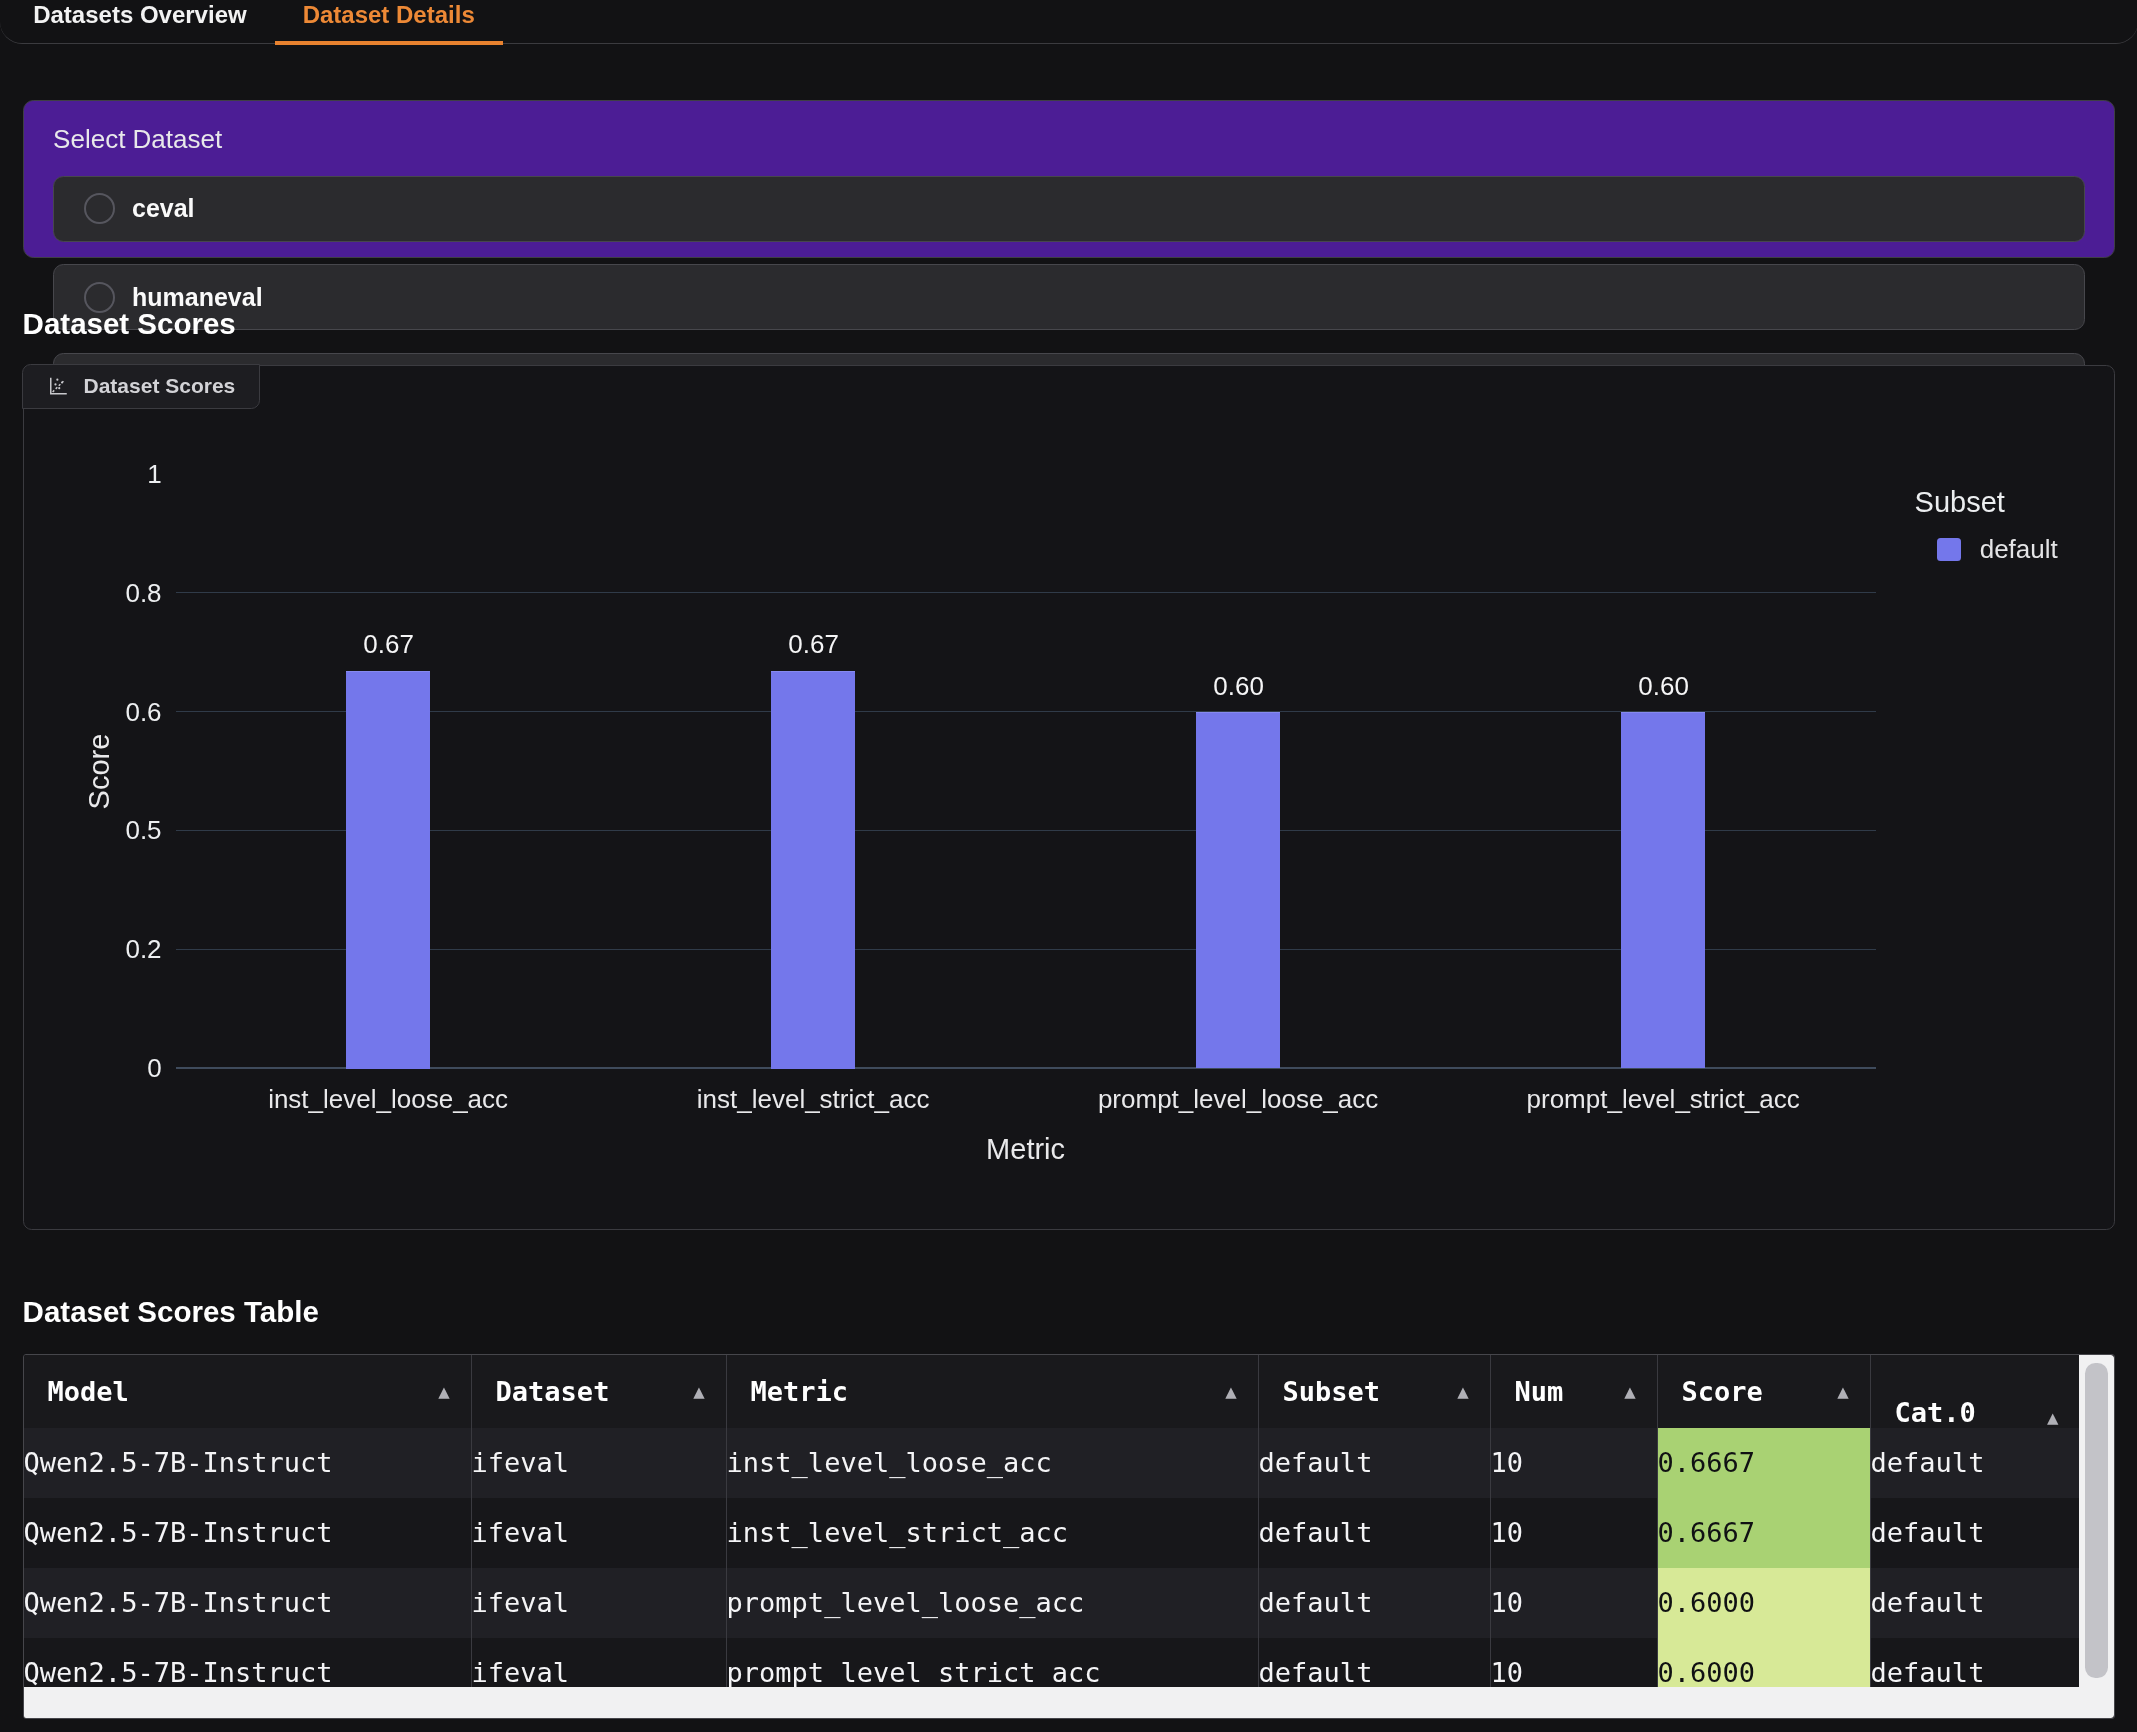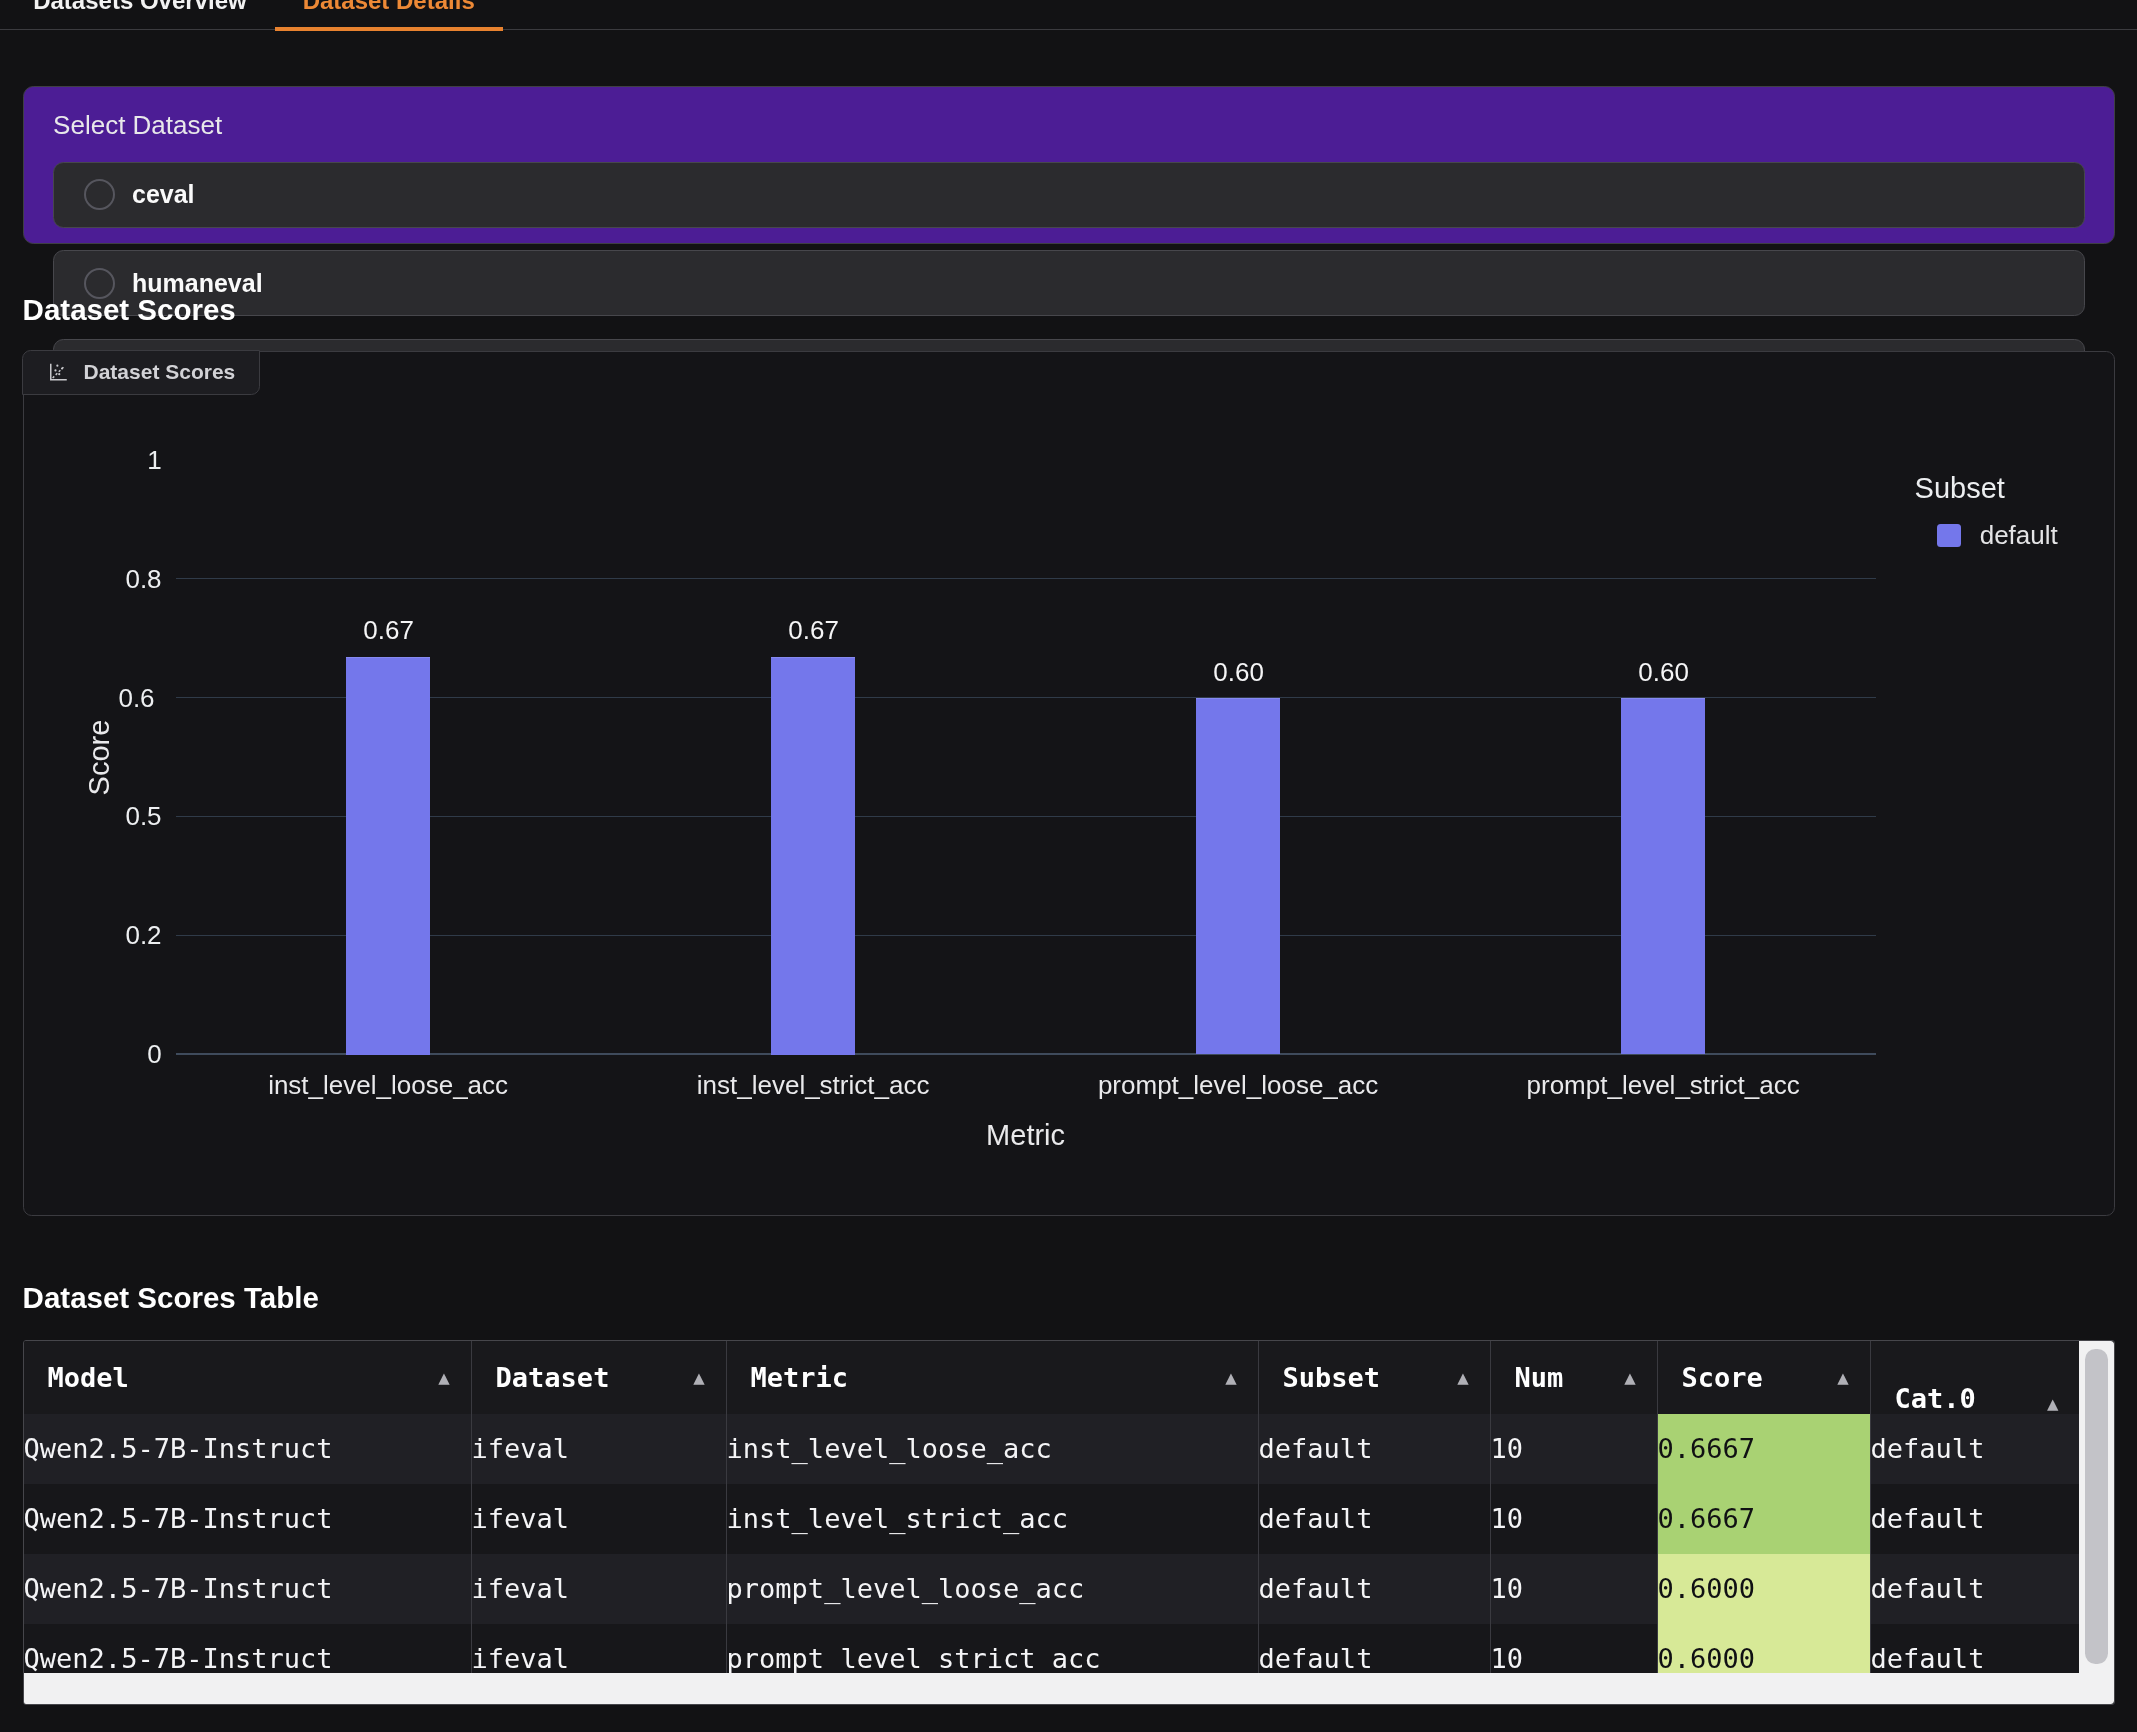--- a/index.html
+++ b/index.html
@@ -8,23 +8,24 @@
     background: #121214;
     font-family: "Liberation Sans", sans-serif;
     color: #f0f0f2;
     -webkit-font-smoothing: antialiased;
   }
 
   
   .tabbar {
     display: flex;
     align-items: flex-end;
-    height: 30px;
+    height: 44px;
     border-bottom: 1.7px solid #3b3b3f;
     padding-left: 5.2px;
+    border-radius: 23px;
   }
   .tab {
     font-size: 24px;
     font-weight: 600;
     padding: 8.7px 28px 12px 28px;
     margin-bottom: -1.7px;
     color: #f2f2f2;
     cursor: pointer;
     border-bottom: 4.3px solid transparent;
   }
@@ -228,21 +229,21 @@
     <div class="legend-entry">
       <span class="legend-swatch"></span>
       <span class="legend-label">default</span>
     </div>
   </div>
 
   <div class="axis-title-x" style="left:152px; width:1700px; top:767px;">Metric</div>
 <div class="ytick" style="left:25px; top:91px;">1</div>
     <div class="ytick" style="left:25px; top:210px;">0.8</div>
     <div class="gridline" style="left:152px; top:226px; width:1700px;"></div>
-    <div class="ytick" style="left:18px; top:329px;">0.6</div>
+    <div class="ytick" style="left:25px; top:329px;">0.6</div>
     <div class="gridline" style="left:152px; top:345px; width:1700px;"></div>
     <div class="ytick" style="left:25px; top:447px;">0.5</div>
     <div class="gridline" style="left:152px; top:464px; width:1700px;"></div>
     <div class="ytick" style="left:25px; top:566px;">0.2</div>
     <div class="gridline" style="left:152px; top:583px; width:1700px;"></div>
     <div class="ytick" style="left:25px; top:685px;">0</div>
     <div class="axisline" style="left:152px; top:701px; width:1700px;"></div>
     <div class="bar" style="left:322px; top:305px; width:84px; height:398px;"></div>
     <div class="bar-value" style="left:278px; top:261px;">0.67</div>
     <div class="xtick" style="left:152px; width:425px; top:716px;">inst_level_loose_acc</div>

